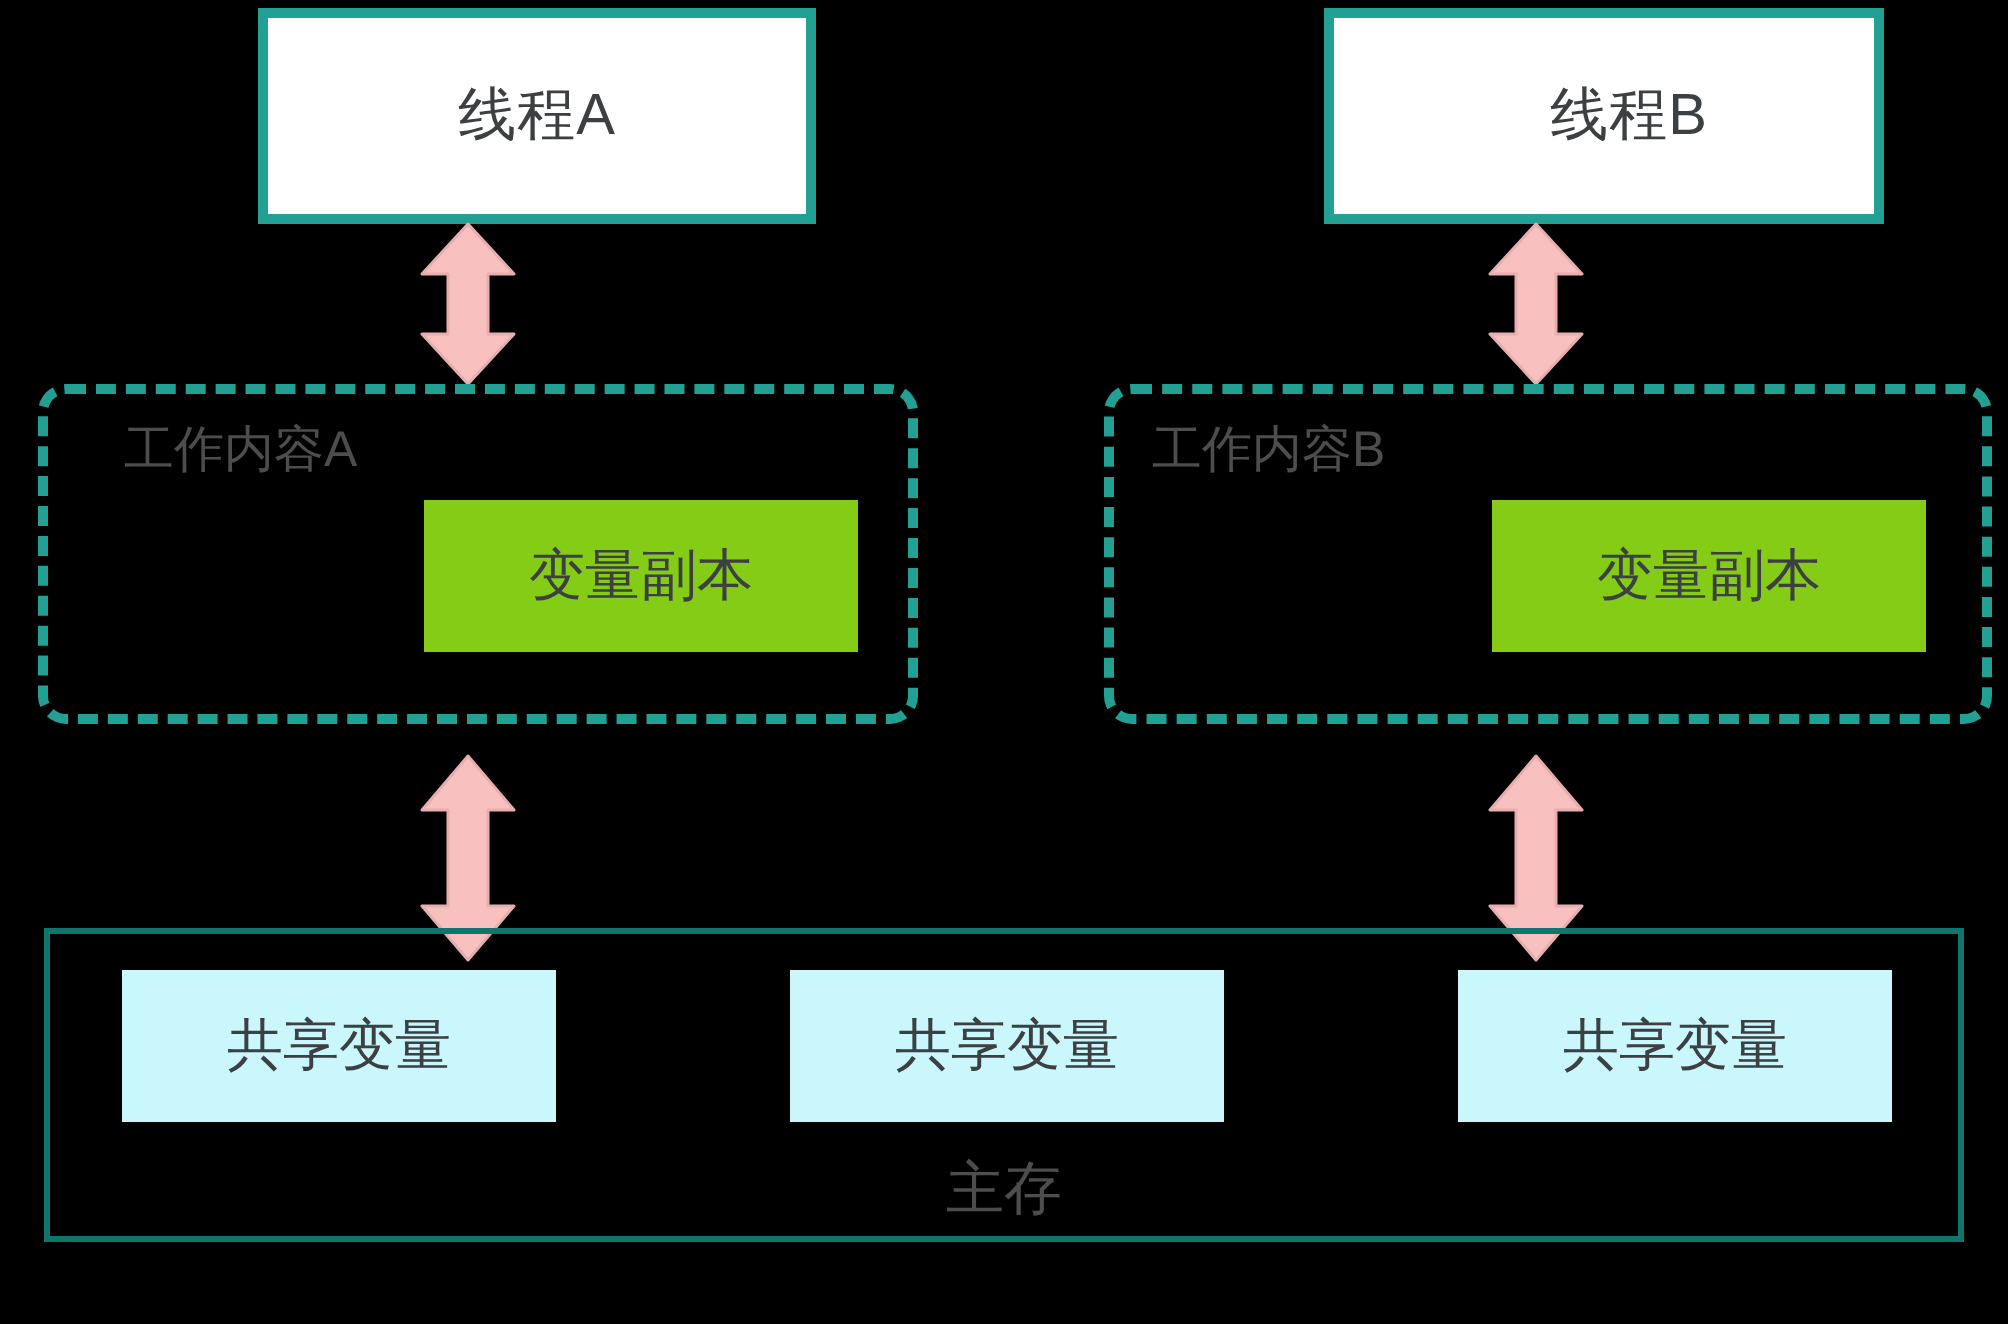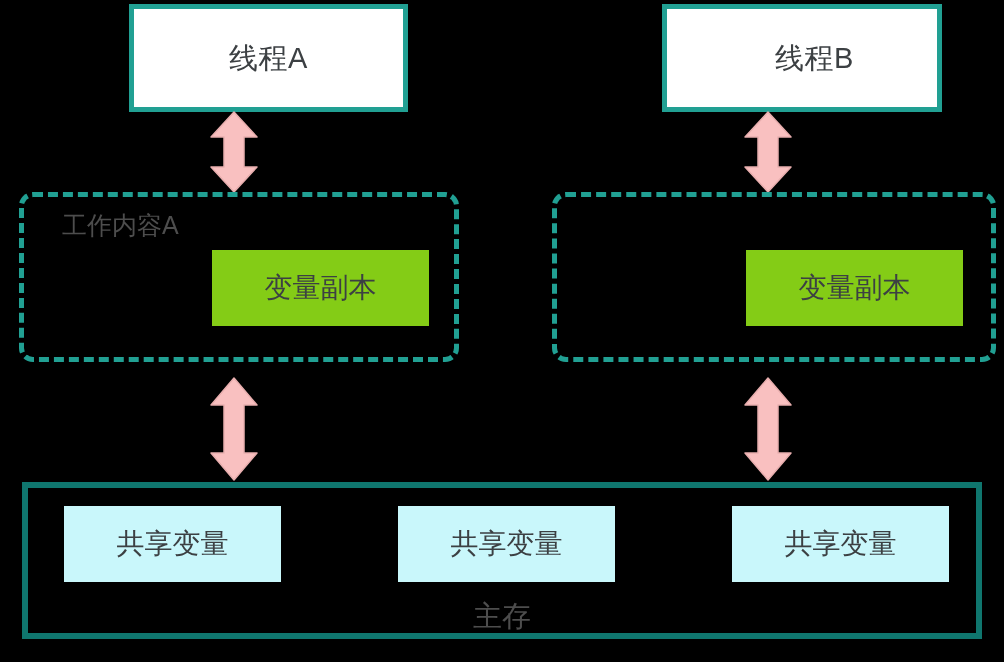--- a/index.html
+++ b/index.html
@@ -68,24 +68,24 @@
     color: #3c4043;
     line-height: 1;
   }
   #varcopy-a { left: 188px; top: 53px; width: 217px; height: 76px; }
   #varcopy-b { left: 189px; top: 53px; width: 217px; height: 76px; }
 
   
   #main-memory {
     position: absolute;
     left: 22px;
-    top: 482px;
+    top: 464px;
     width: 960px;
     height: 157px;
-    border: 6px solid #0f766e;
+    border: 3px solid #0f766e;
     background: transparent;
   }
   .shared-box {
     position: absolute;
     top: 18px;
     height: 76px;
     background: #c9f7fb;
     display: flex;
     align-items: center;
     justify-content: center;
@@ -144,20 +144,21 @@
   </div>
 
   <div class="work-box" id="work-a">
     <span class="work-label">工作内容A</span>
     <div class="varcopy-box" id="varcopy-a">
       <span class="label">变量副本</span>
     </div>
   </div>
 
   <div class="work-box" id="work-b">
+    <span class="work-label">工作内容B</span>
     <div class="varcopy-box" id="varcopy-b">
       <span class="label">变量副本</span>
     </div>
   </div>
 
   <div class="arrow" id="arrow-wa">
     <svg width="52" height="106" viewBox="0 0 52 106" xmlns="http://www.w3.org/2000/svg">
       <polygon points="26,2 49,29 36,29 36,77 49,77 26,104 3,77 16,77 16,29 3,29" fill="#f9c0c0" stroke="#e8aeae" stroke-width="1.5" stroke-linejoin="round"></polygon>
     </svg>
   </div>

